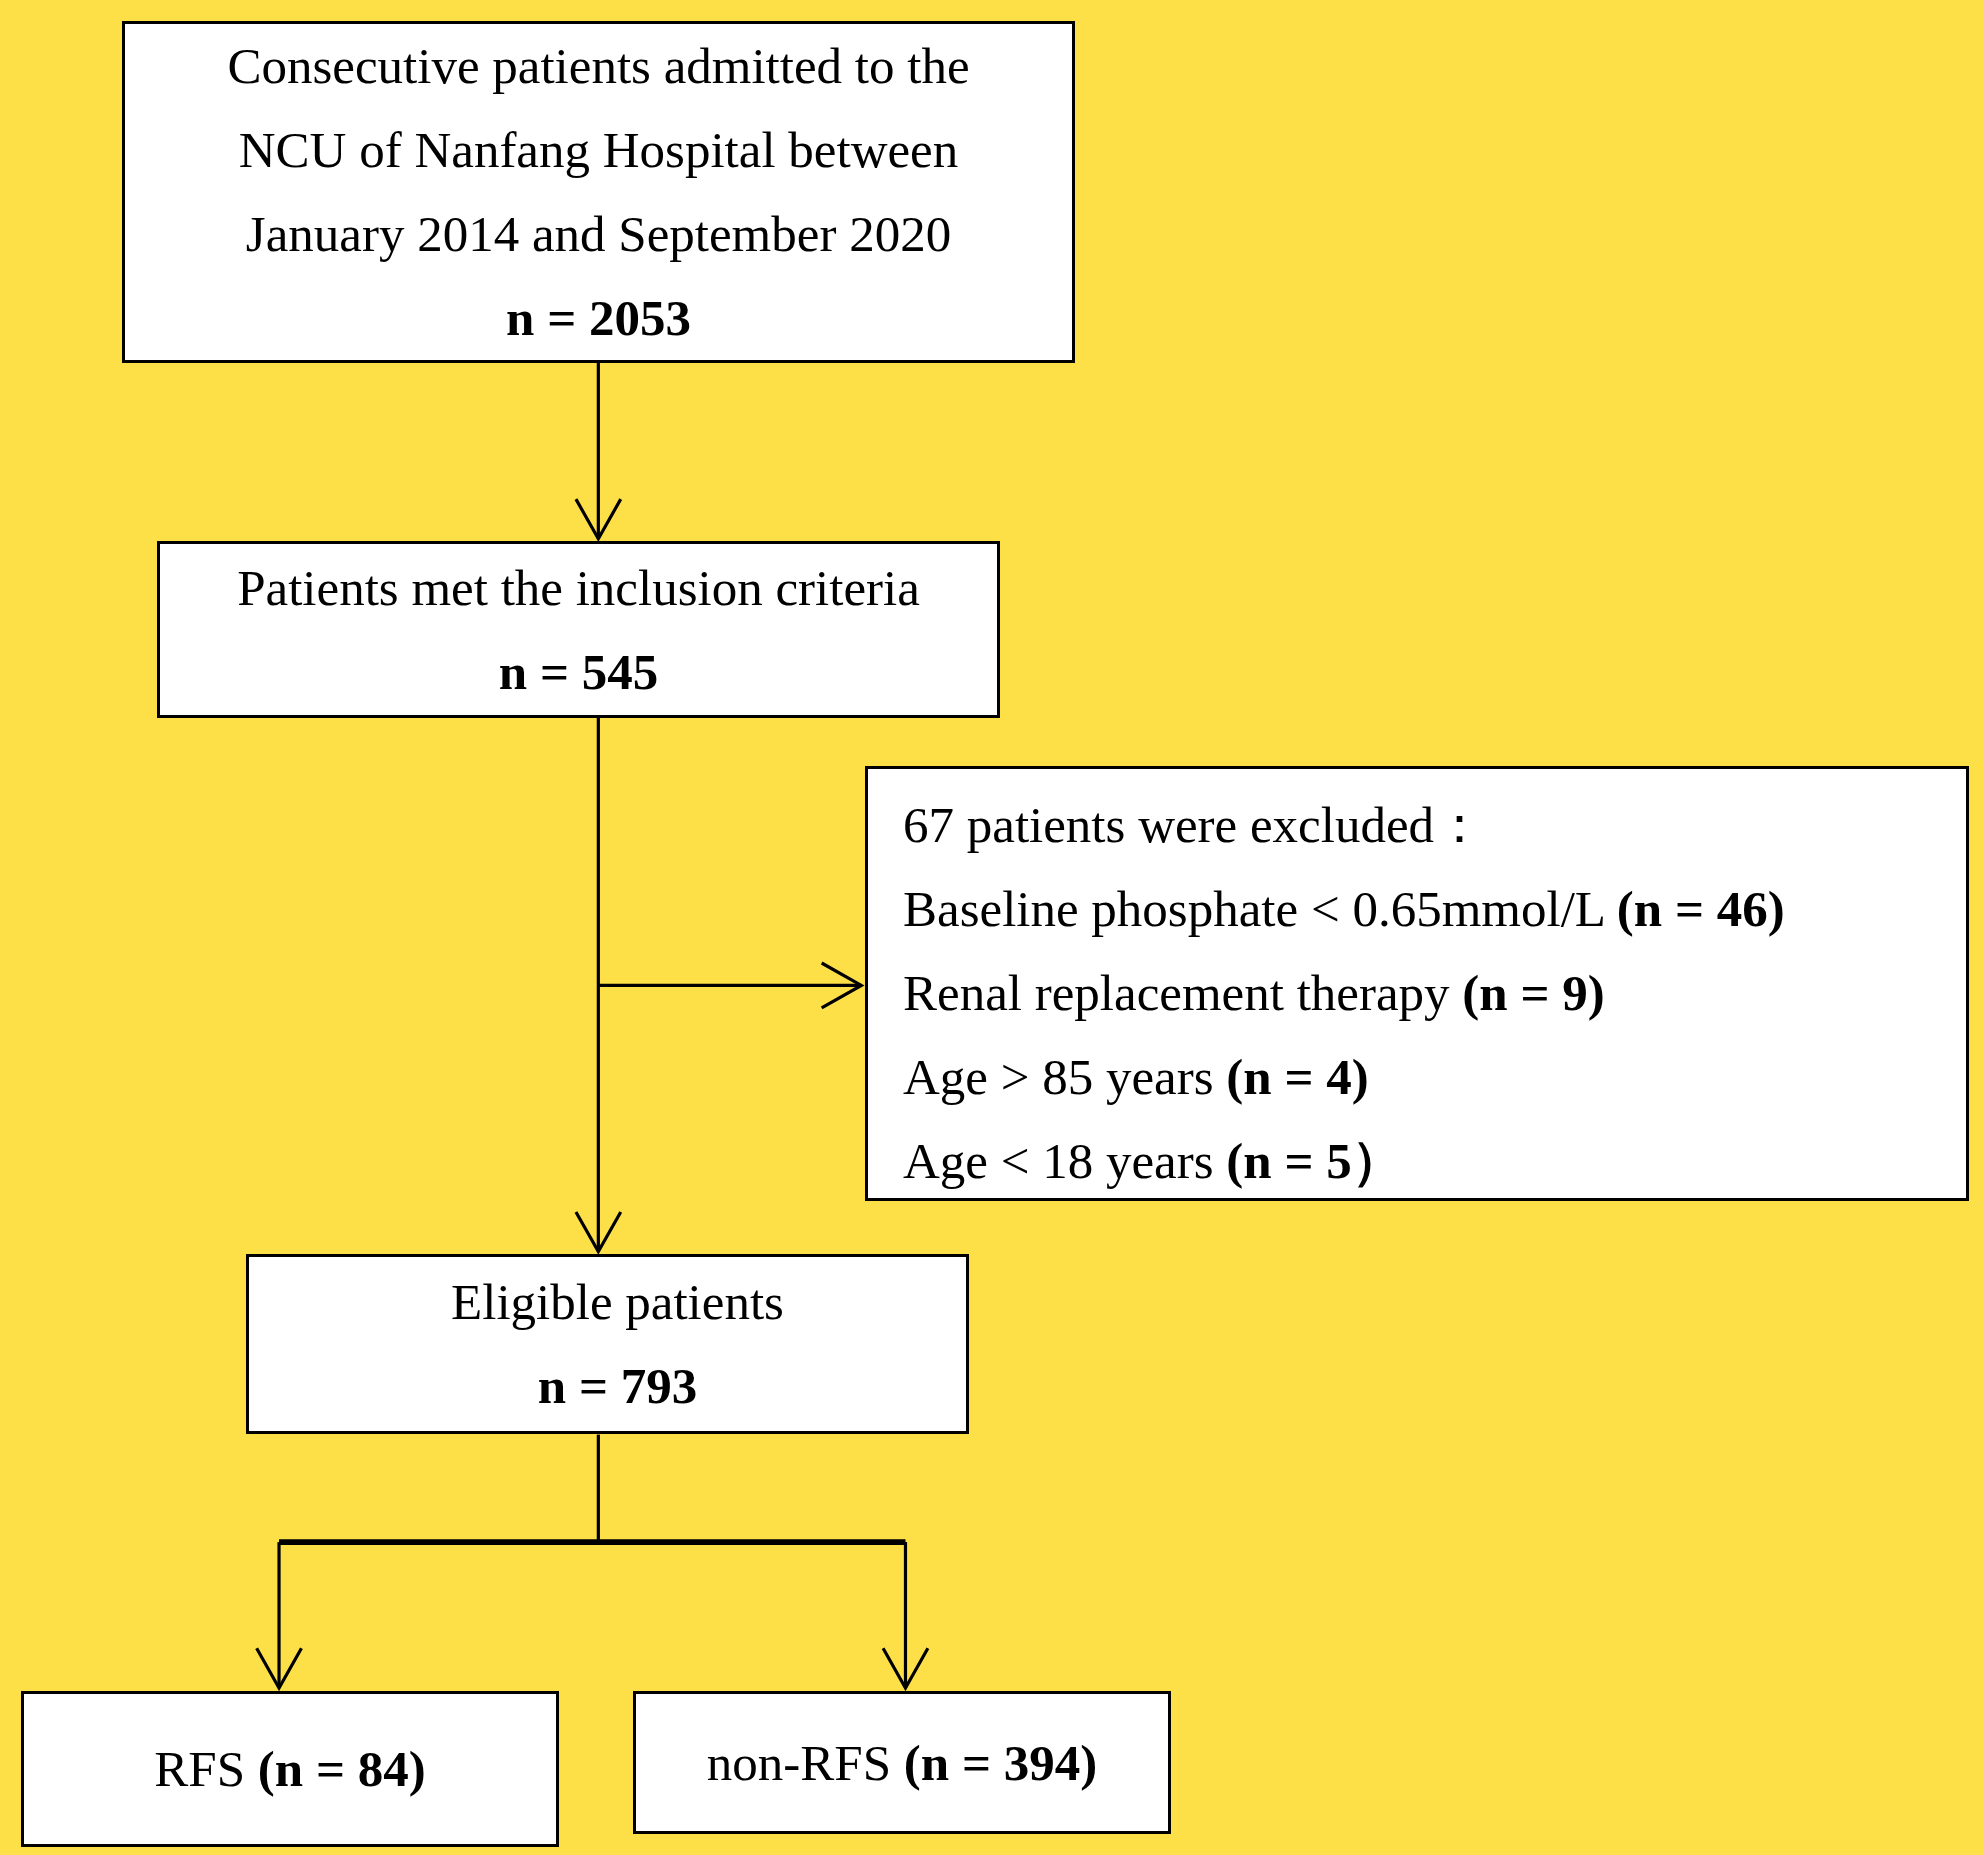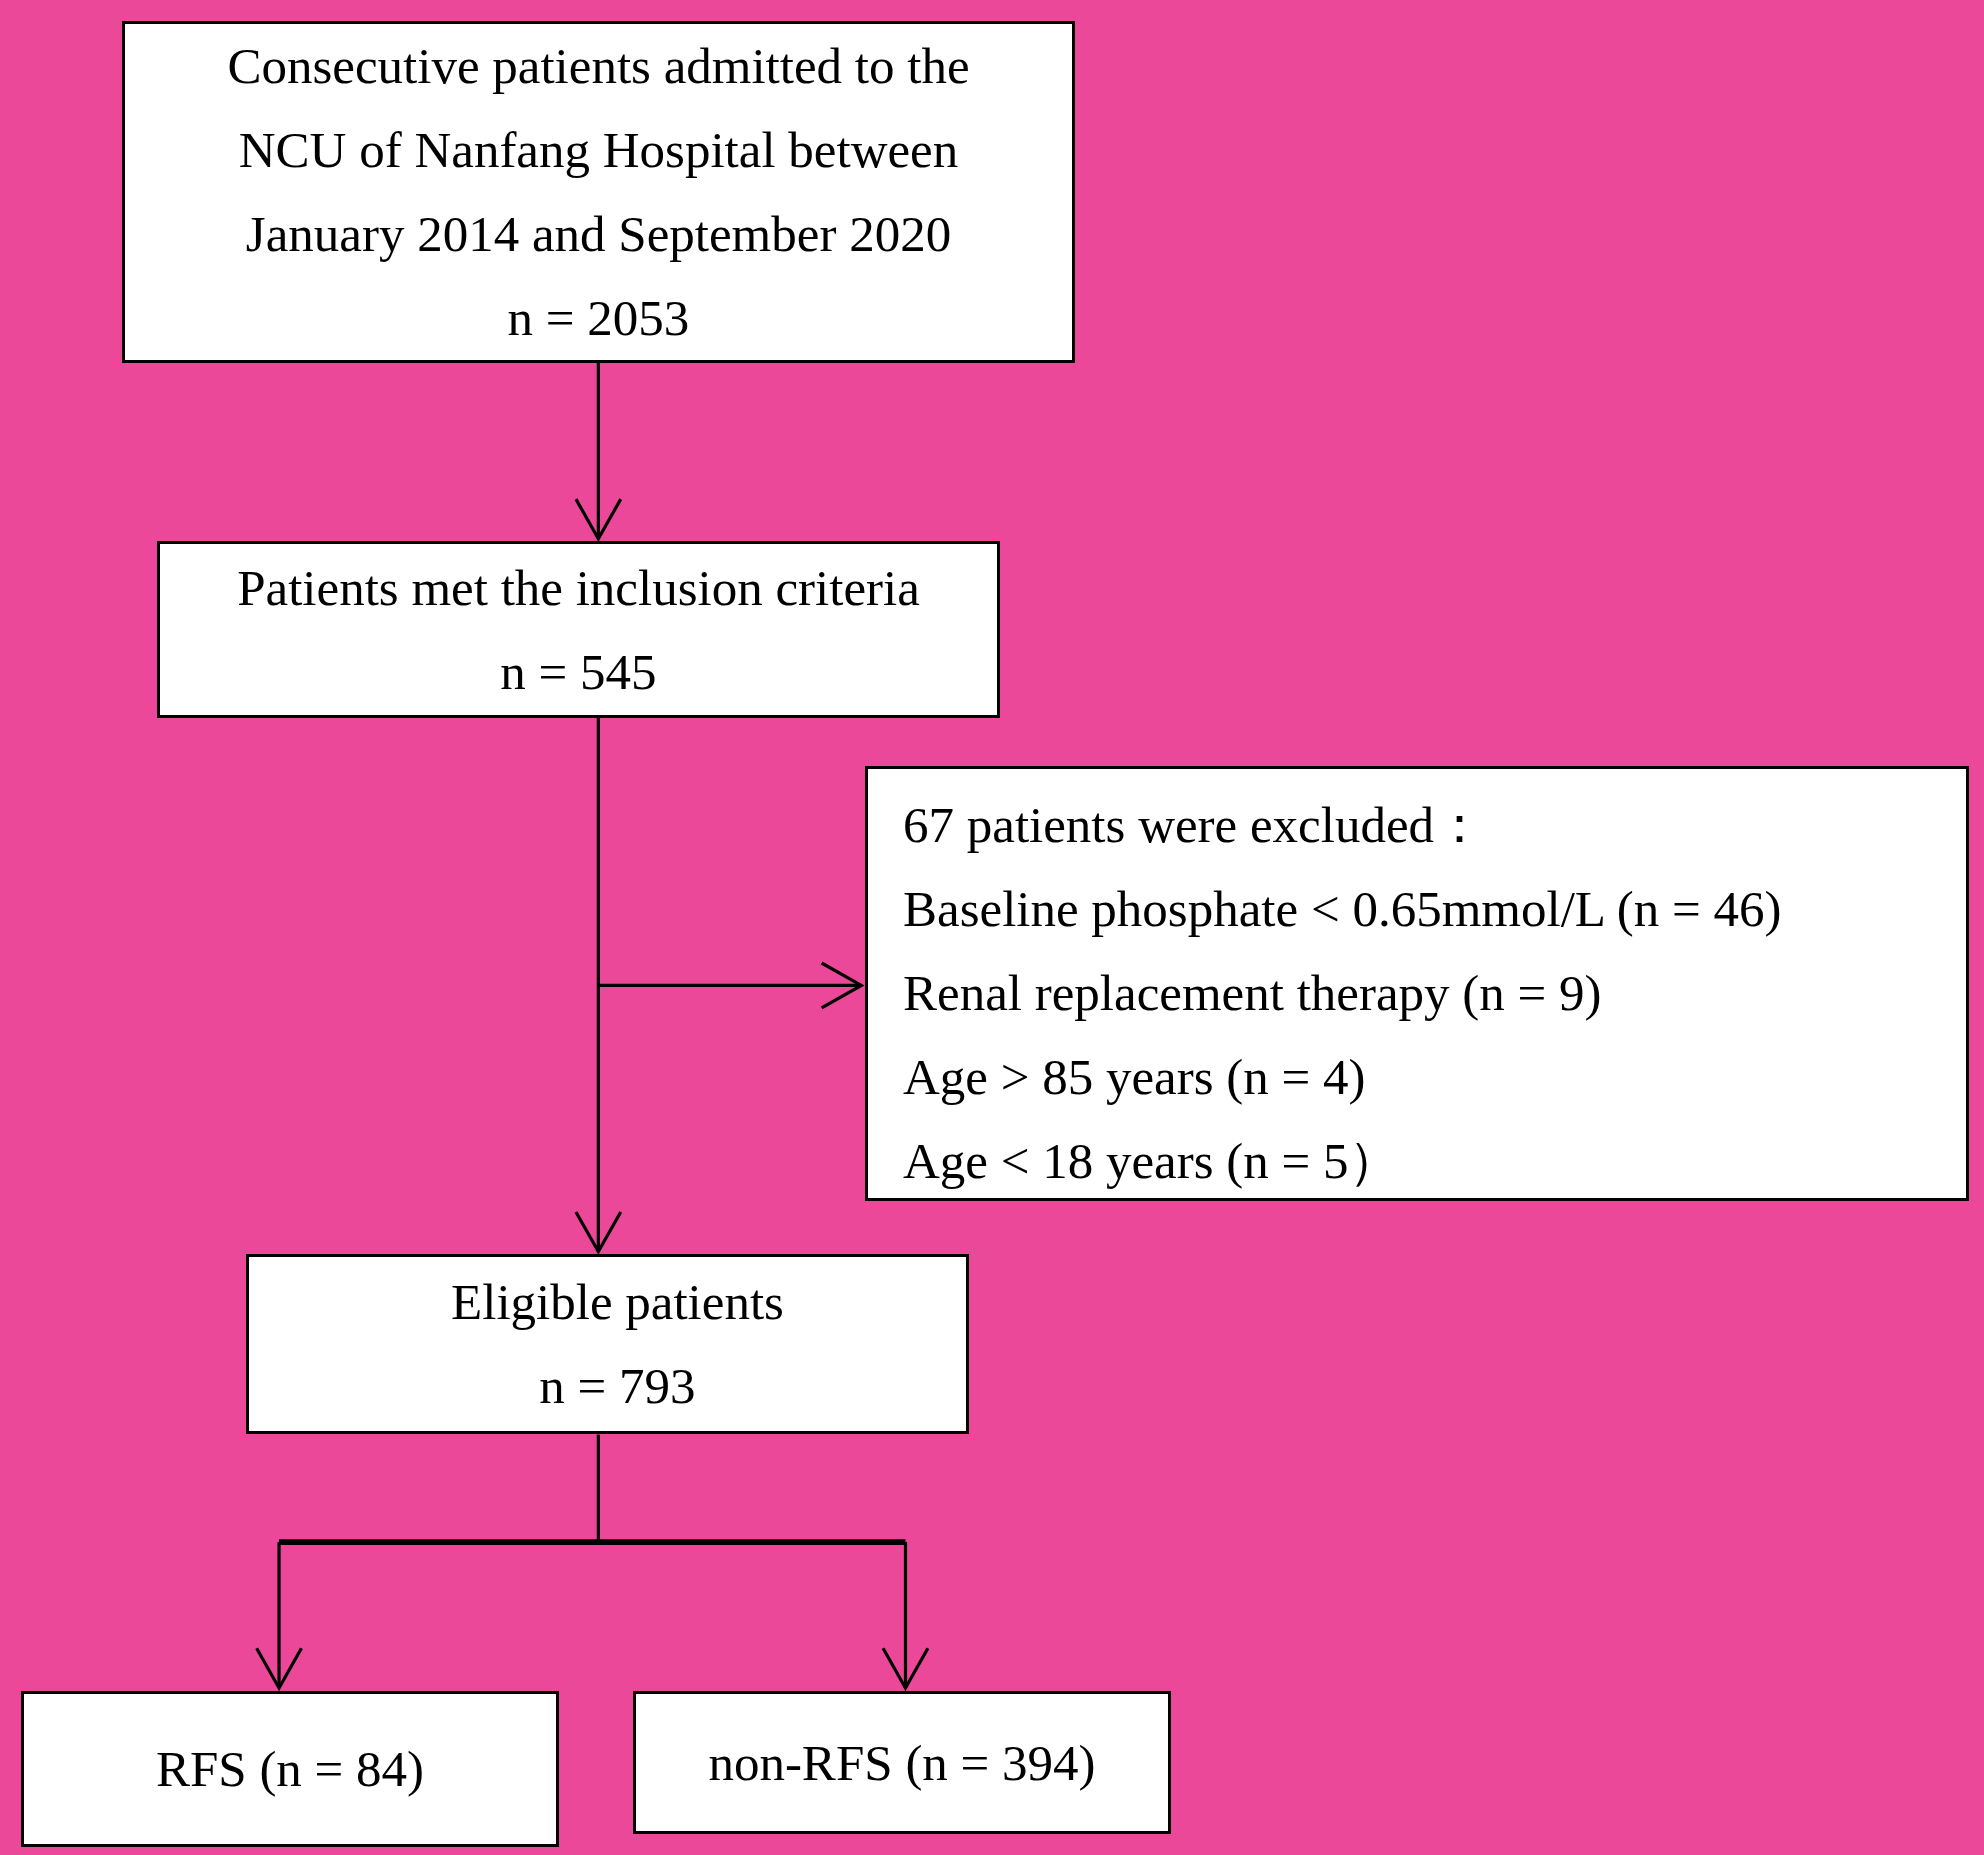--- a/index.html
+++ b/index.html
@@ -4,39 +4,39 @@
 <style>
   html, body {
     margin: 0;
     padding: 0;
     background: #ffffff;
   }
   .canvas {
     position: relative;
     width: 1985px;
     height: 1855px;
-    background: #ec4899;
+    background: #fde047;
     font-family: "Liberation Serif", "DejaVu Serif", serif;
     color: #000000;
   }
   .box {
     position: absolute;
     box-sizing: border-box;
     border: 3.8px solid #000000;
     background: #ffffff;
     font-size: 51px;
     line-height: 84px;
   }
   .box.center {
     display: flex;
     flex-direction: column;
     justify-content: center;
     text-align: center;
   }
-  .b { font-weight: normal; }
+  .b { font-weight: bold; }
   .connector-layer {
     position: absolute;
     left: 0;
     top: 0;
     width: 1985px;
     height: 1855px;
     pointer-events: none;
   }
   
   #box-admitted  { left: 122px;  top: 20.5px;   width: 953px; height: 342px; line-height: 84px; }

